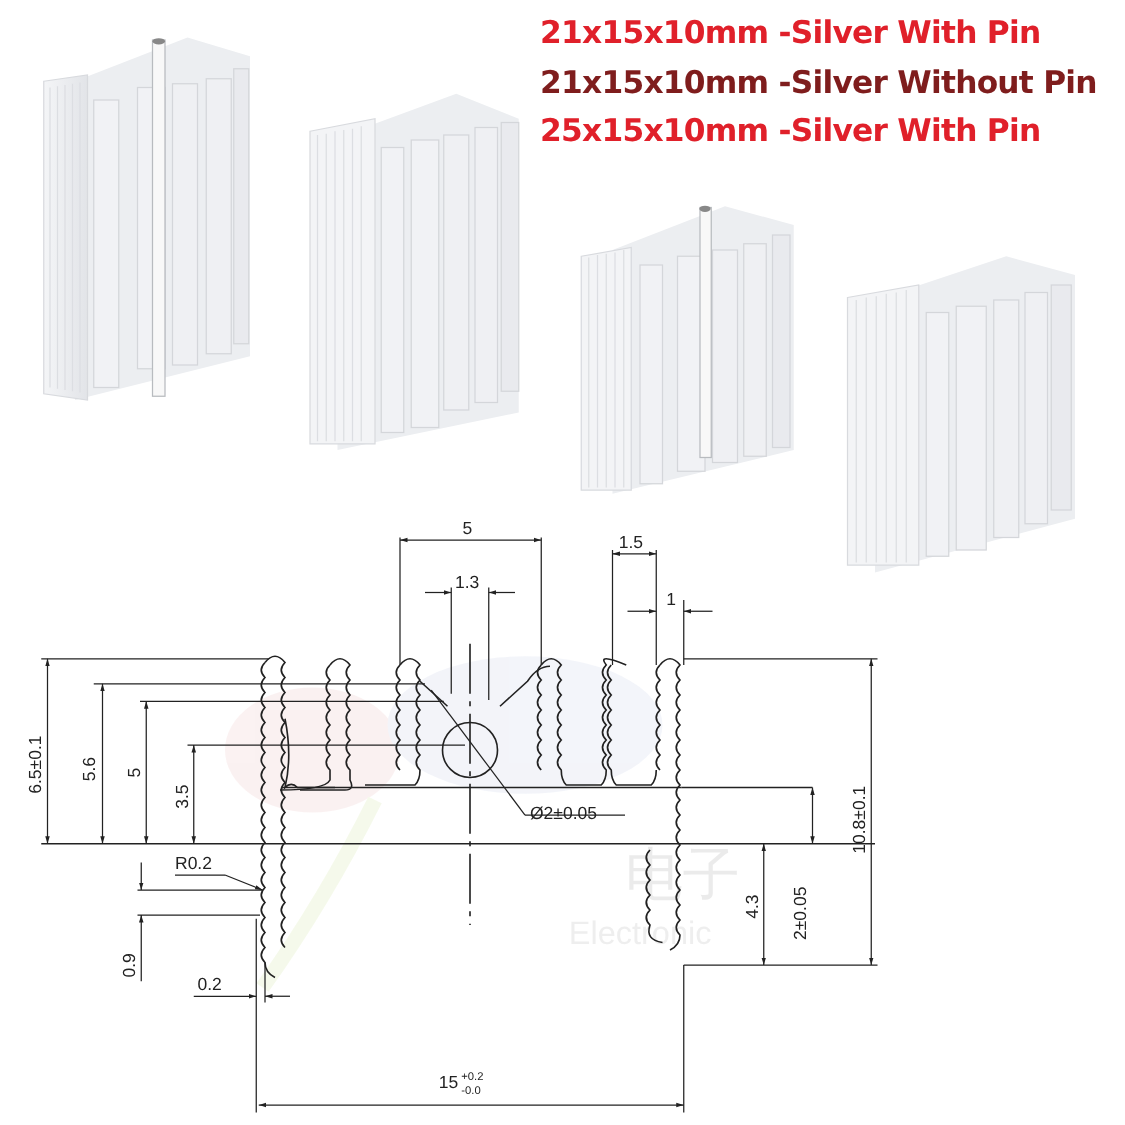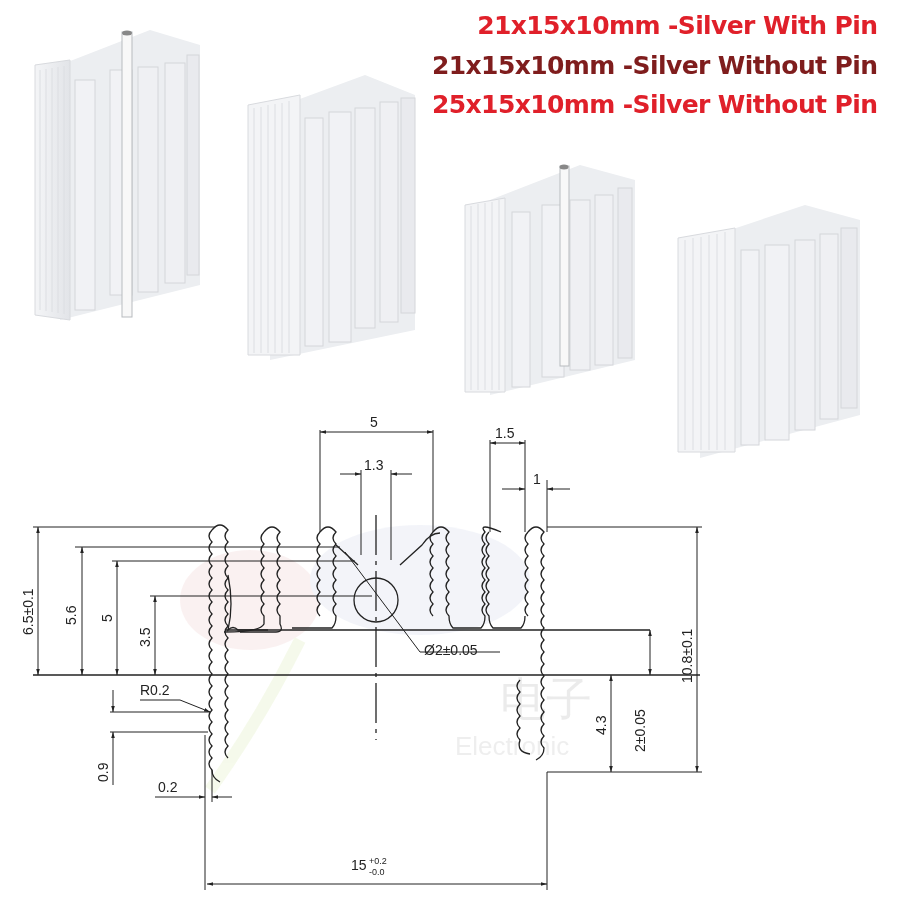--- a/index.html
+++ b/index.html
@@ -1,28 +1,28 @@
 <!DOCTYPE html>
 <html><head>
 <meta charset="utf-8">
 <style>
   html, body { margin:0; padding:0; background:#ffffff; }
   body { width:900px; height:900px; position:relative; overflow:hidden; font-family:"Liberation Sans", sans-serif; }
   .title-block { position:absolute; left:432px; top:6px; }
-  .title-line { font-family:"DejaVu Sans", sans-serif; font-weight:bold; font-size:25px; line-height:39.5px; letter-spacing:-0.6px; white-space:nowrap;text-align:right; }
+  .title-line { font-family:"DejaVu Sans", sans-serif; font-weight:bold; font-size:25px; line-height:39.5px; letter-spacing:-0.6px; white-space:nowrap; }
   .photo { position:absolute; }
   svg text { font-family:"Liberation Sans", sans-serif; }
 </style>
 </head>
 <body>
 
 <div class="title-block">
   <div class="title-line" style="color:#e0202a">21x15x10mm -Silver With Pin</div>
   <div class="title-line" style="color:#7f1d1d">21x15x10mm -Silver Without Pin</div>
-  <div class="title-line" style="color:#e0202a">25x15x10mm -Silver Without Pin</div>
+  <div class="title-line" style="color:#e0202a">25x15x10mm -Silver With Pin</div>
 </div>
 
 <svg class="photo" style="left:30px;top:25px" width="180" height="300" viewBox="0 0 180 300">
   <defs>
     <linearGradient id="fin" x1="0" x2="1">
       <stop offset="0" stop-color="#f4f5f7"></stop>
         <stop offset="1" stop-color="#e2e4e8"></stop>
     </linearGradient>
   </defs>
   <polygon points="30,40 120,5 170,20 170,260 30,295" fill="#eceef1"></polygon>

